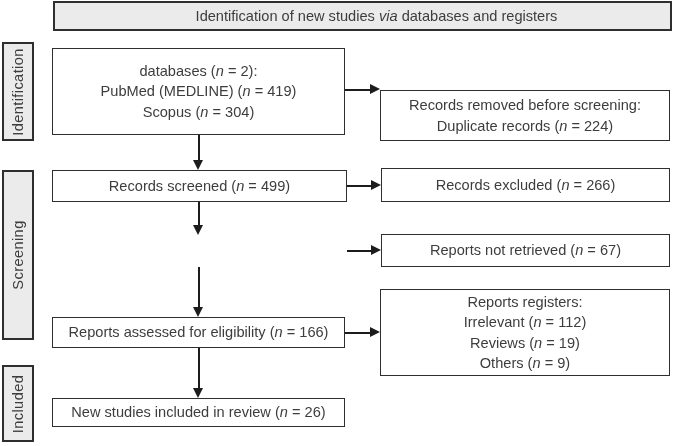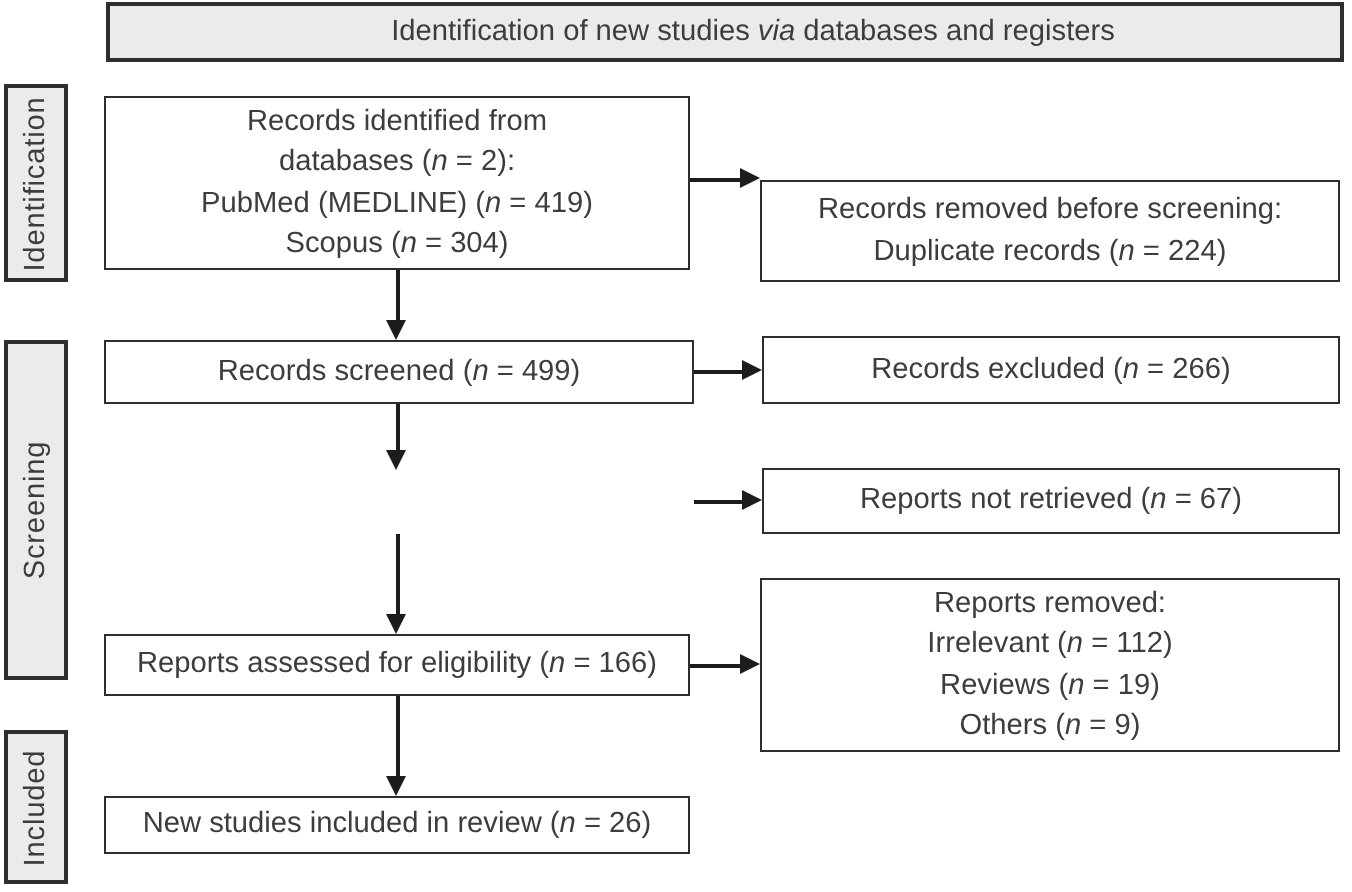--- a/index.html
+++ b/index.html
@@ -83,21 +83,20 @@
     <span class="vlabel">Identification</span>
   </div>
   <div class="box shaded vlabel-box" style="left:2px; top:170px; width:26px; height:170px;">
     <span class="vlabel">Screening</span>
   </div>
   <div class="box shaded vlabel-box" style="left:2px; top:365px; width:26px; height:77px;">
     <span class="vlabel">Included</span>
   </div>
 
   <div class="box" style="left:52px; top:48px; width:293px; height:87px;">
-    <div>Records identified from</div>
     <div>databases (<i>n</i> = 2):</div>
     <div>PubMed (MEDLINE) (<i>n</i> = 419)</div>
     <div>Scopus (<i>n</i> = 304)</div>
   </div>
 
   <div class="box" style="left:52px; top:170px; width:295px; height:32px;">
     <span>Records screened (<i>n</i> = 499)</span>
   </div>
 
 
@@ -116,21 +115,21 @@
 
   <div class="box" style="left:381px; top:168px; width:289px; height:34px;">
     <span>Records excluded (<i>n</i> = 266)</span>
   </div>
 
   <div class="box" style="left:381px; top:234px; width:289px; height:33px;">
     <span>Reports not retrieved (<i>n</i> = 67)</span>
   </div>
 
   <div class="box" style="left:380px; top:289px; width:290px; height:87px;">
-    <div>Reports removed:</div>
+    <div>Reports registers:</div>
     <div>Irrelevant (<i>n</i> = 112)</div>
     <div>Reviews (<i>n</i> = 19)</div>
     <div>Others (<i>n</i> = 9)</div>
   </div>
 
   <div class="line-v" style="left:198px; top:135px; height:27px;"></div>
   <div class="head-down" style="left:193.2px; top:160px;"></div>
 
   <div class="line-v" style="left:198px; top:202px; height:24px;"></div>
   <div class="head-down" style="left:193.2px; top:225px;"></div>

